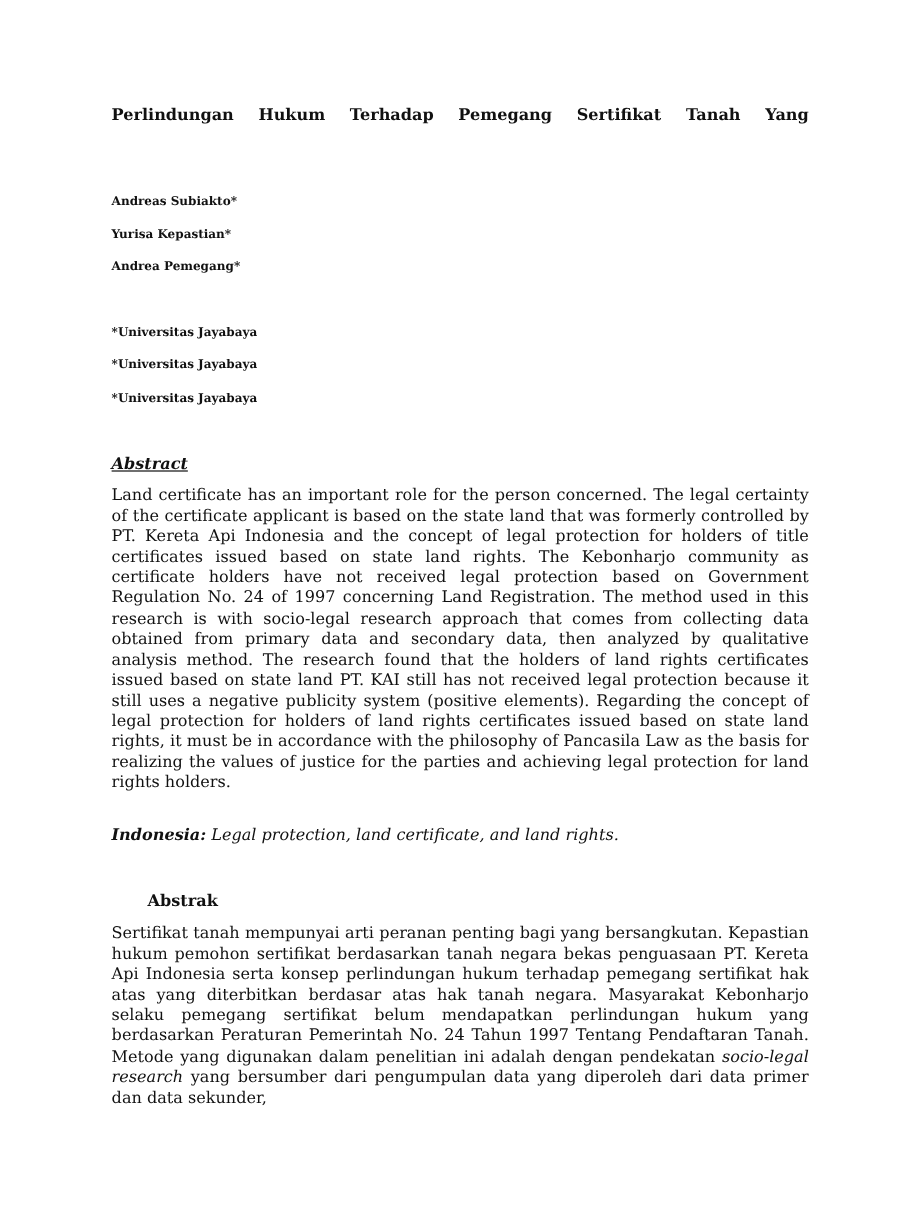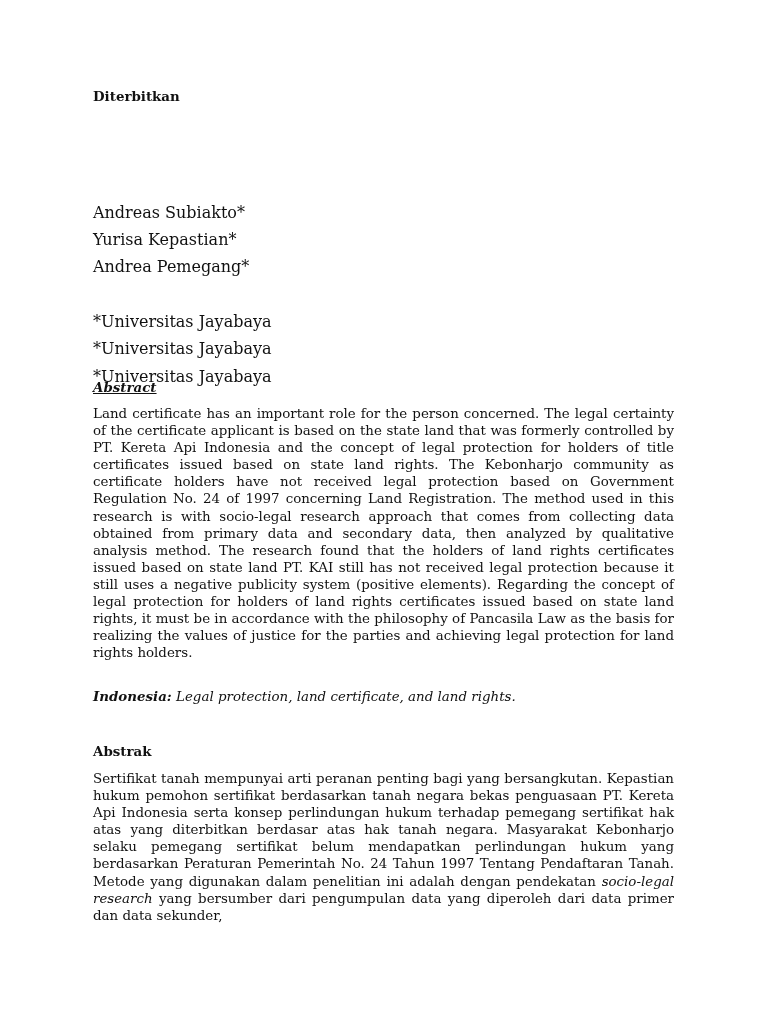--- a/index.html
+++ b/index.html
@@ -36,25 +36,24 @@
       display: block;
       text-align: justify;
       text-align-last: justify;
     }
     .title .line2 {
       display: block;
     }
     .author, .affil {
       position: absolute;
       left: 0;
-      font-size: 16px;
-      font-weight: normal;
+      font-size: 10px;
+      font-weight: bold;
       line-height: 17px;
       white-space: nowrap;
-      margin-top: 44px;
     }
     .heading {
       position: absolute;
       left: 0;
       font-size: 13.4px;
       font-weight: bold;
       line-height: 17px;
     }
     .heading.italic { font-style: italic; text-decoration: underline; }
     .para {
@@ -76,36 +75,36 @@
     .keywords .kw-label { font-weight: bold; font-style: italic; }
     .keywords .kw-text { font-style: italic; }
     .em { font-style: italic; }
   </style>
 </head>
 <body>
 
 <div class="page">
 
   <div class="title">
-    <span class="line2">Diterbitkan</span>
+    <span class="line1">Perlindungan Hukum Terhadap Pemegang Sertifikat Tanah Yang</span>
   </div>
 
   <div class="author" style="top:160px;">Andreas Subiakto*</div>
   <div class="author" style="top:187px;">Yurisa Kepastian*</div>
   <div class="author" style="top:214px;">Andrea Pemegang*</div>
 
   <div class="affil" style="top:269px;">*Universitas Jayabaya</div>
   <div class="affil" style="top:296px;">*Universitas Jayabaya</div>
   <div class="affil" style="top:324px;">*Universitas Jayabaya</div>
 
   <div class="heading italic" style="top:379px;">Abstract</div>
 
   <div class="para italic" style="top:405px;">Land certificate has an important role for the person concerned. The legal certainty of the certificate applicant is based on the state land that was formerly controlled by PT. Kereta Api Indonesia and the concept of legal protection for holders of title certificates issued based on state land rights. The Kebonharjo community as certificate holders have not received legal protection based on Government Regulation No. 24 of 1997 concerning Land Registration. The method used in this research is with socio-legal research approach that comes from collecting data obtained from primary data and secondary data, then analyzed by qualitative analysis method. The research found that the holders of land rights certificates issued based on state land PT. KAI still has not received legal protection because it still uses a negative publicity system (positive elements). Regarding the concept of legal protection for holders of land rights certificates issued based on state land rights, it must be in accordance with the philosophy of Pancasila Law as the basis for realizing the values of justice for the parties and achieving legal protection for land rights holders.</div>
 
   <div class="keywords" style="top:688px;">
     <span class="kw-label">Indonesia:</span><span class="kw-text"> Legal protection, land certificate, and land rights.</span>
   </div>
 
-  <div class="heading" style="top:743px;">Abstrak</div>
+  <div class="heading" style="top:743px;margin-left:30px;">Abstrak</div>
 
   <div class="para" style="top:770px;"><span>Sertifikat tanah mempunyai arti peranan penting bagi yang bersangkutan. Kepastian hukum pemohon sertifikat berdasarkan tanah negara bekas penguasaan PT. Kereta Api Indonesia serta konsep perlindungan hukum terhadap pemegang sertifikat hak atas yang diterbitkan berdasar atas hak tanah negara. Masyarakat Kebonharjo selaku pemegang sertifikat belum mendapatkan perlindungan hukum yang berdasarkan Peraturan Pemerintah No. 24 Tahun 1997 Tentang Pendaftaran Tanah. Metode yang digunakan dalam penelitian ini adalah dengan pendekatan </span><span class="em">socio-legal research</span><span> yang bersumber dari pengumpulan data yang diperoleh dari data primer dan data sekunder,</span></div>
 
 </div>
 
 </body></html>

